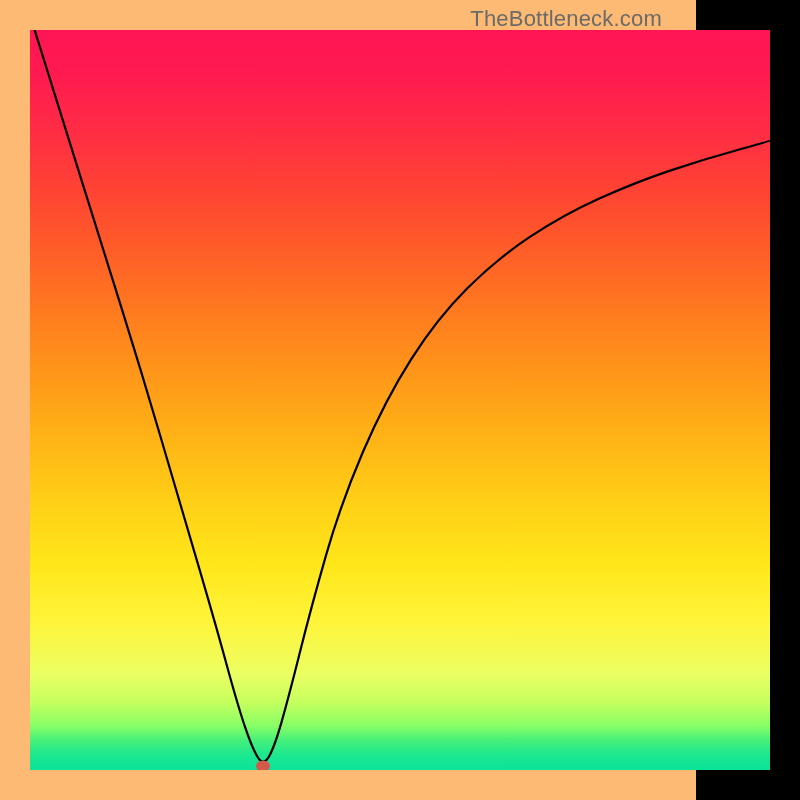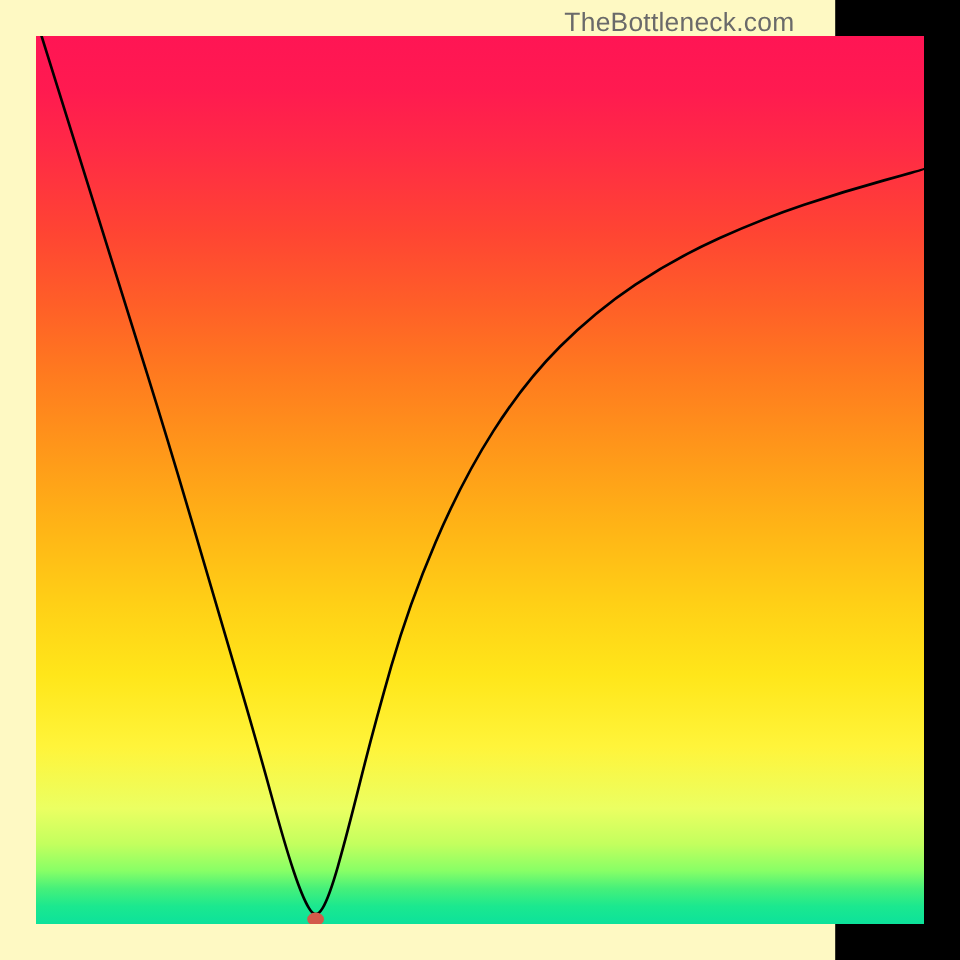--- a/index.html
+++ b/index.html
@@ -10,21 +10,21 @@
     overflow: hidden;
     background: #000;
     font-family: Arial, Helvetica, sans-serif;
   }
   .frame {
     position: absolute;
     top: 0;
     left: 0;
     width: 696px;
     height: 800px;
-    background: #fef9c3;
+    background: #fdba74;
   }
   .plot-area {
     position: absolute;
     top: 30px;
     left: 30px;
     width: 740px;
     height: 740px;
     overflow: hidden;
   }
   .gradient-bg {

